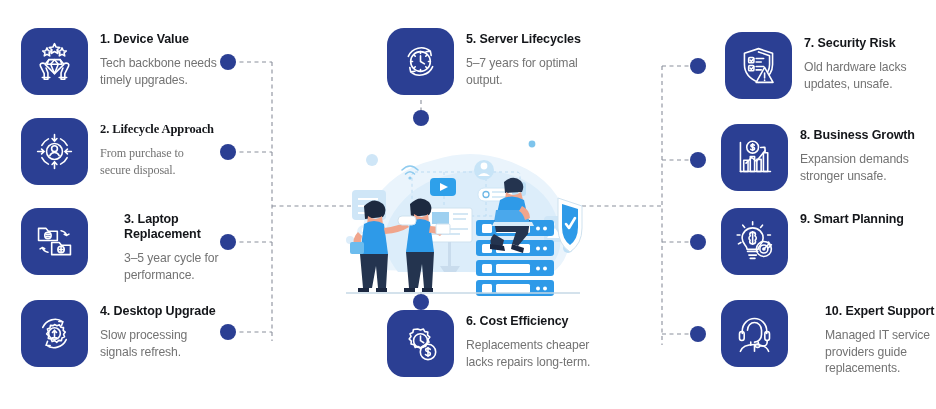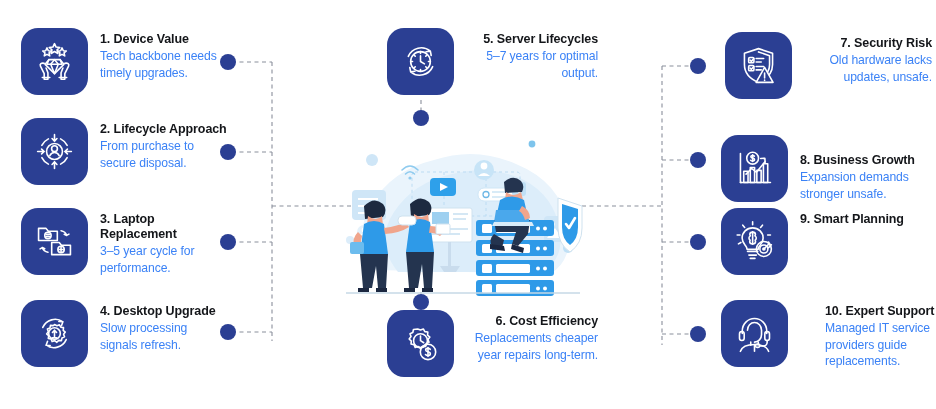--- a/index.html
+++ b/index.html
@@ -26,26 +26,26 @@
     box-sizing:border-box;
   }
   .tile svg{display:block;}
   .txt{margin-left:12px;padding-top:4px;}
   .ttl{
     font-size:12.5px;font-weight:bold;color:#14161a;
     line-height:15px;letter-spacing:-0.1px;
     white-space:pre-line;
   }
   .desc{
-    font-size:12.2px;color:#3b82f6;
+    font-size:12.2px;color:#737373;
     line-height:16.5px;letter-spacing:-0.1px;
-    margin-top:1px;white-space:pre-line;
+    margin-top:8px;white-space:pre-line;
   }
   .item.w-left .txt{width:128px;}
-  .item.w-mid .txt{width:132px;text-align:right;}
+  .item.w-mid .txt{width:132px;}
   .item.w-right .txt{width:128px;}
 
   
   #hero{position:absolute;left:336px;top:120px;width:270px;height:190px;}
 </style>
 </head>
 <body>
 
 <div id="stage">
 
@@ -242,21 +242,21 @@
         <path d="M11 41h8M29 41h8"></path>
       </svg>
     </div>
     <div class="txt">
       <div class="ttl">1. Device Value</div>
       <div class="desc">Tech backbone needs
 timely upgrades.</div>
     </div>
   </div>
 
-  <div class="item w-left" style="left:21px;top:118px;">
+  <div class="item w-left" style="left:21px;top:118px;font-family:Liberation Serif, serif;">
     <div class="tile">
       <svg viewBox="0 0 48 48" width="45" height="45" fill="none" stroke="#ffffff" stroke-width="1.7" stroke-linecap="round" stroke-linejoin="round">
         <circle cx="24" cy="24" r="8.5"></circle>
         <circle cx="24" cy="21" r="3.1"></circle>
         <path d="M19 28.5c1-2.4 3-3.4 5-3.4s4 1 5 3.4"></path>
         <path d="M24 6v7m0 0l-2.6-2.8M24 13l2.6-2.8"></path>
         <path d="M24 42v-7m0 0l-2.6 2.8M24 35l2.6 2.8"></path>
         <path d="M6 24h7m0 0l-2.8-2.6M13 24l-2.8 2.6"></path>
         <path d="M42 24h-7m0 0l2.8-2.6M35 24l2.8 2.6"></path>
         <path d="M30.5 10.5A15 15 0 0 1 37.5 17.5"></path>
@@ -265,21 +265,21 @@
         <path d="M10.5 17.5a15 15 0 0 1 7-7"></path>
       </svg>
     </div>
     <div class="txt">
       <div class="ttl">2. Lifecycle Approach</div>
       <div class="desc">From purchase to
 secure disposal.</div>
     </div>
   </div>
 
-  <div class="item w-left" style="left:21px;top:208px;">
+  <div class="item w-left" style="left:21px;top:208px;gap:24px;">
     <div class="tile">
       <svg viewBox="0 0 48 48" width="45" height="45" fill="none" stroke="#ffffff" stroke-width="1.7" stroke-linecap="round" stroke-linejoin="round">
         <path d="M7 10h8l2.4 3H27v10H7z"></path>
         <circle cx="17" cy="17.5" r="3.4"></circle>
         <path d="M15.3 16.4h3.4M15.3 18.6h3.4"></path>
         <path d="M31 12.5c3 .5 5.2 2.4 6 5m0 0l2.4-1.4M37 17.5l-2.6-1.2"></path>
         <path d="M21 25h8l2.4 3H41v10H21z"></path>
         <circle cx="31" cy="32.5" r="3.4"></circle>
         <path d="M31 30.3v4.4M28.8 32.5h4.4"></path>
         <path d="M17 35.5c-3-.5-5.2-2.4-6-5m0 0l-2.4 1.4M11 30.5l2.6 1.2"></path>
@@ -336,25 +336,25 @@
         <circle cx="24" cy="21" r="7.4"></circle>
         <path d="M24 16v5l3.4 2.2"></path>
         <circle cx="32" cy="33" r="8.2"></circle>
         <path d="M32 28.3v9.4"></path>
         <path d="M34.4 30.2c-.6-.7-1.6-1-2.6-1-1.3 0-2.3.7-2.3 1.8s1 1.6 2.4 1.9c1.5.3 2.6.9 2.6 2.1 0 1.2-1.1 1.9-2.5 1.9-1.1 0-2.1-.4-2.7-1.1"></path>
       </svg>
     </div>
     <div class="txt">
       <div class="ttl">6. Cost Efficiency</div>
       <div class="desc">Replacements cheaper
-year repairs long-term.</div>
-    </div>
-  </div>
-
-  <div class="item w-right" style="left:725px;top:32px;text-align:right;">
+lacks repairs long-term.</div>
+    </div>
+  </div>
+
+  <div class="item w-right" style="left:725px;top:32px;">
     <div class="tile">
       <svg viewBox="0 0 48 48" width="45" height="45" fill="none" stroke="#ffffff" stroke-width="1.7" stroke-linecap="round" stroke-linejoin="round">
         <path d="M24 6l15 5v12c0 9-6.4 15.6-15 19-8.6-3.4-15-10-15-19V11z"></path>
         <path d="M24 9.5l11.8 4v9.6c0 7.2-5 12.6-11.8 15.4"></path>
         <rect x="13.5" y="15.5" width="5.6" height="5.6" rx="1.2"></rect>
         <path d="M15 18.2l1.4 1.4 2.6-3"></path>
         <path d="M21.5 16.6h8M21.5 20.2h5.4"></path>
         <rect x="13.5" y="24" width="5.6" height="5.6" rx="1.2"></rect>
         <path d="M15 26.7l1.4 1.4 2.6-3"></path>
         <path d="M21.5 25.1h8M21.5 28.7h5.4"></path>
@@ -362,21 +362,21 @@
         <path d="M30.5 32v5.4M30.5 39.6v.3"></path>
       </svg>
     </div>
     <div class="txt">
       <div class="ttl">7. Security Risk</div>
       <div class="desc">Old hardware lacks
 updates, unsafe.</div>
     </div>
   </div>
 
-  <div class="item w-right" style="left:721px;top:135px;align-items:flex-end;">
+  <div class="item w-right" style="left:721px;top:124px;">
     <div class="tile">
       <svg viewBox="0 0 48 48" width="45" height="45" fill="none" stroke="#ffffff" stroke-width="1.7" stroke-linecap="round" stroke-linejoin="round">
         <path d="M9 8v31h32"></path>
         <path d="M9 39h1"></path>
         <rect x="12.5" y="27" width="4.6" height="12"></rect>
         <rect x="19.5" y="23" width="4.6" height="16"></rect>
         <rect x="26.5" y="26" width="4.6" height="13"></rect>
         <rect x="33.5" y="19" width="4.6" height="20"></rect>
         <circle cx="22" cy="13" r="6.3"></circle>
         <path d="M22 9.4v7.2"></path>

